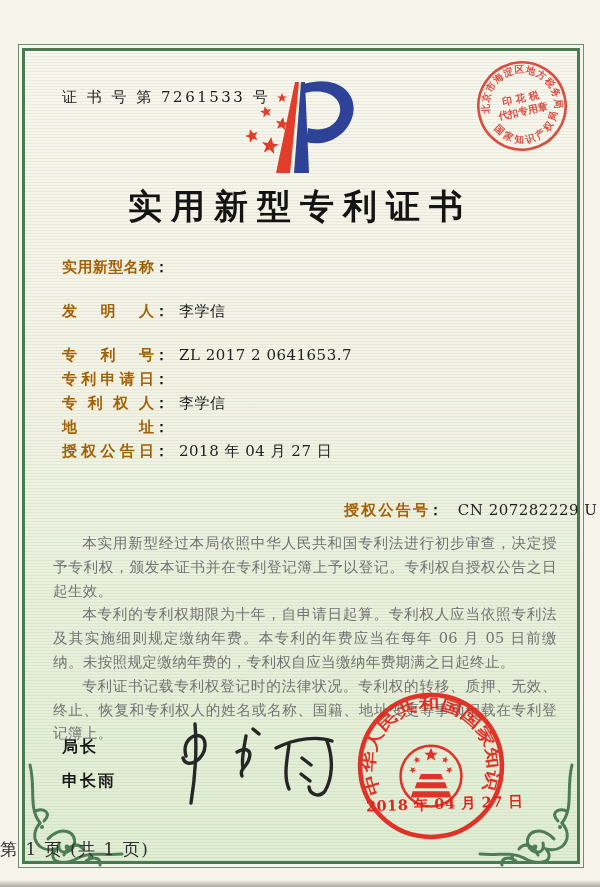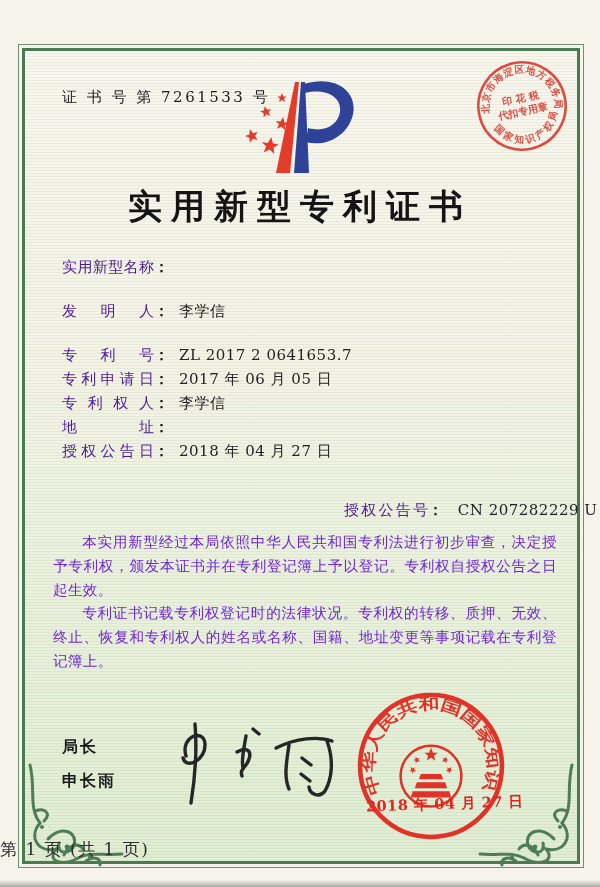--- a/index.html
+++ b/index.html
@@ -43,33 +43,32 @@
     font-size:34px; font-weight:bold; letter-spacing:9px; color:#141414;
   }
 
   
   .tax-stamp { position:absolute; left:474px; top:58px; z-index:4; transform:rotate(-12deg); opacity:.88; }
 
   
   .fields { position:absolute; left:62px; top:256px; width:500px; z-index:3; font-size:15px; }
   .field-row { display:flex; margin-bottom:2px; line-height:22px; white-space:nowrap; }
   .field-row.wide { margin-bottom:22px; }
-  .field-label { display:inline-block; width:92px; text-align:justify; text-align-last:justify; font-weight:400; color:#4c1d95; }
+  .field-label { display:inline-block; width:92px; text-align:justify; text-align-last:justify; font-weight:700; color:#a16207; }
   .field-colon { font-weight:600; margin-right:10px; color:#191919; }
   .field-value { color:#222; letter-spacing:.5px; }
 
   .grant-no { position:absolute; left:344px; top:501px; z-index:3; font-size:15px; white-space:nowrap; }
   .grant-no .field-label { width:84px; }
 
   
   .body-text {
     position:absolute; left:53px; top:531px; width:504px; z-index:3;
-    font-size:14.6px; line-height:23.8px; text-align:justify; color:#6d28d9;
+    font-size:14.6px; line-height:23.8px; text-align:justify; color:#737373;
     letter-spacing:.3px;
-    font-family:Liberation Serif, serif;
   }
   .body-text p { text-indent:2em; }
 
   
   .signer { position:absolute; left:62px; top:737px; z-index:3; font-size:16px; font-weight:600; color:#191919; }
   .signer div { margin-bottom:13px; letter-spacing:2px; }
   .signature-svg { position:absolute; left:158px; top:716px; z-index:3; }
 
   
   .official-seal { position:absolute; left:355px; top:690px; z-index:4; opacity:.93; }
@@ -168,21 +167,20 @@
     <span class="field-value">李学信</span>
   </div>
   <div class="field-row">
     <span class="field-label">专利号</span>
       <span class="field-colon">：</span>
     <span class="field-value">ZL 2017 2 0641653.7</span>
   </div>
   <div class="field-row">
     <span class="field-label">专利申请日</span>
       <span class="field-colon">：</span>
-    <span class="field-value">2017 年 06 月 05 日</span>
   </div>
   <div class="field-row">
     <span class="field-label">专利权人</span>
       <span class="field-colon">：</span>
     <span class="field-value">李学信</span>
   </div>
   <div class="field-row">
     <span class="field-label">地址</span>
       <span class="field-colon">：</span>
   </div>
@@ -193,20 +191,21 @@
   </div>
 </div>
 
 <div class="grant-no">
   <span class="field-label">授权公告号</span><span class="field-colon">：</span>
   <span class="field-value">CN 207282229 U</span>
 </div>
 
 <div class="body-text">
   <p>本实用新型经过本局依照中华人民共和国专利法进行初步审查，决定授予专利权，颁发本证书并在专利登记簿上予以登记。专利权自授权公告之日起生效。</p>
+  <p>本专利的专利权期限为十年，自申请日起算。专利权人应当依照专利法及其实施细则规定缴纳年费。本专利的年费应当在每年 06 月 05 日前缴纳。未按照规定缴纳年费的，专利权自应当缴纳年费期满之日起终止。</p>
   <p>专利证书记载专利权登记时的法律状况。专利权的转移、质押、无效、终止、恢复和专利权人的姓名或名称、国籍、地址变更等事项记载在专利登记簿上。</p>
 </div>
 
 <div class="signer">
   <div>局长</div>
   <div>申长雨</div>
 </div>
 
 <svg class="signature-svg" width="190" height="92" viewBox="0 0 190 92">
   <g fill="none" stroke="#262626" stroke-width="3.4" stroke-linecap="round" stroke-linejoin="round">

